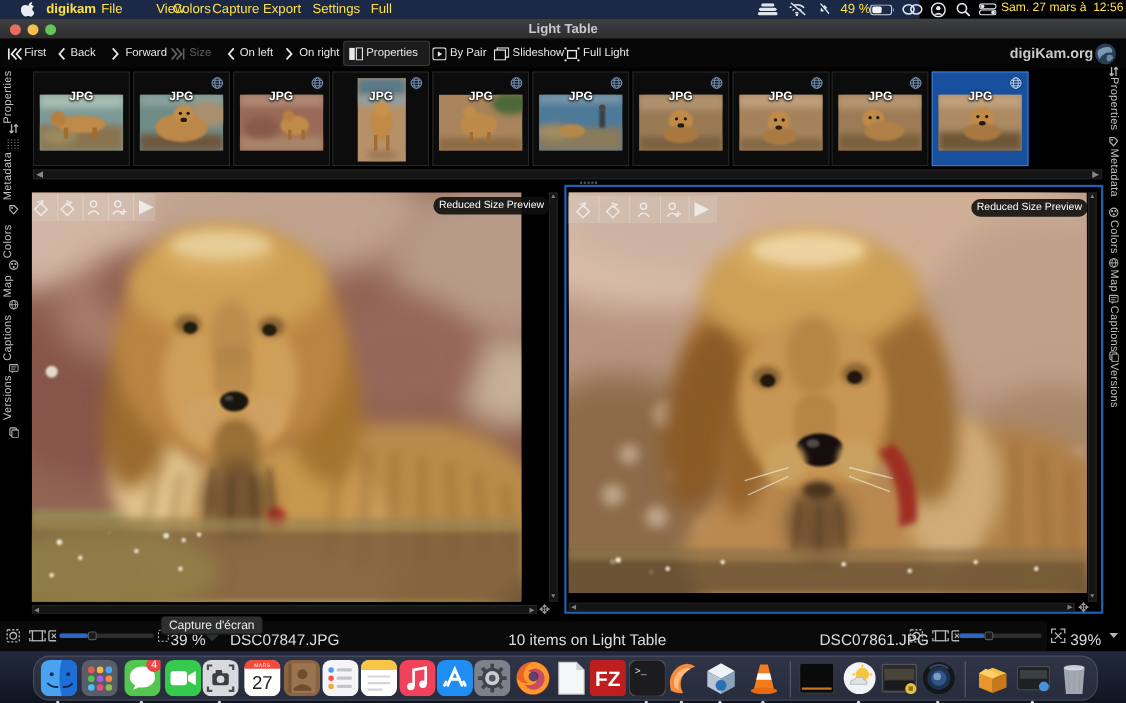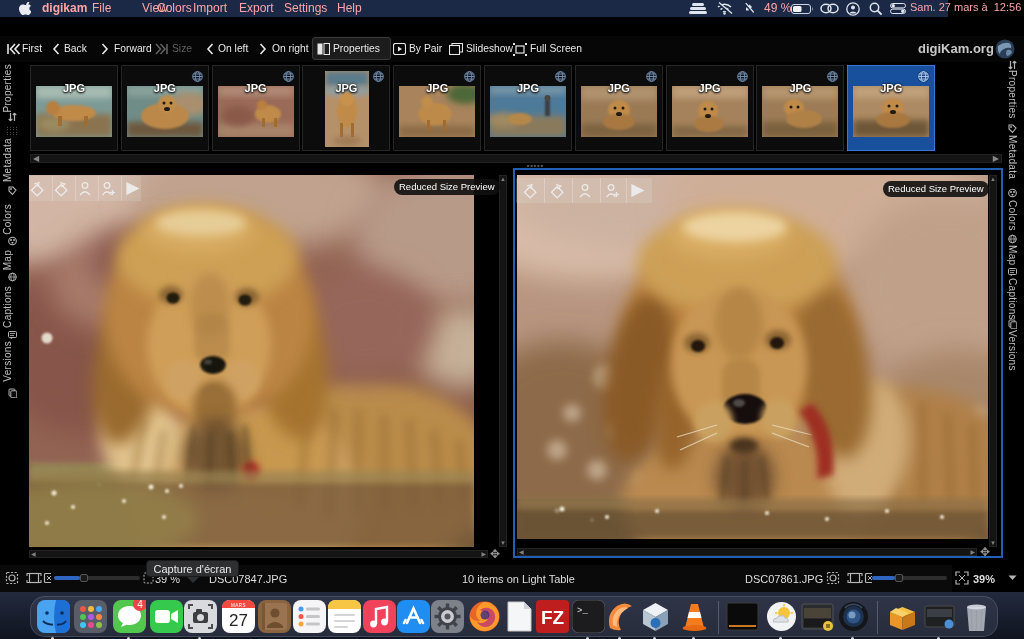--- a/index.html
+++ b/index.html
@@ -1,21 +1,21 @@
 <!DOCTYPE html>
 <html><head>
 <meta charset="utf-8">
 <style>
 * { margin:0; padding:0; box-sizing:border-box; }
 html,body { width:1024px; height:639px; overflow:hidden; background:#000; font-family:"Liberation Sans", sans-serif; }
 #screen { position:relative; width:1024px; height:639px; background:#000; }
 .abs { position:absolute; }
 
 
-#menubar { left:0; top:0; width:948px; height:17px; background:#1b2946; color:#fca5a5; font-size:12px; }
+#menubar { left:0; top:0; width:836px; height:17px; background:#1b2946; color:#fde047; font-size:12px; }
 #menubar .mi { position:absolute; top:1px; }
 #menubar .bold { font-weight:bold; }
 
 
 #titlebar { left:0; top:17px; width:1024px; height:19px; background:linear-gradient(#3e3f42,#2d2e30); border-bottom:1px solid #161616;}
 .tl { position:absolute; top:5px; width:10px; height:10px; border-radius:50%; }
 #title { position:absolute; top:2px; width:100%; text-align:center; color:#c9c9cb; font-size:12px; font-weight:bold; }
 
 
 #toolbar { left:0; top:36px; width:1024px; height:26px; background:#060606; color:#e8e8e8; font-size:10.3px; }
@@ -38,21 +38,21 @@
 
 
 #previews { left:28px; top:168px; width:978px; height:397px; background:#000; }
 .pane { position:absolute; top:0; height:397px; }
 .pscroll-h { position:absolute; height:8px; background:#141414; border:1px solid #232323; }
 .pscroll-v { position:absolute; width:8px; background:#141414; border:1px solid #232323; }
 .rsp { position:absolute; top:11px; white-space:nowrap; background:rgba(15,15,15,0.9); color:#fff; font-size:9.5px; padding:2px 5px 2.5px; border-radius:8px; }
 .ptools { position:absolute; left:1px; top:8px; background:rgba(225,222,220,0.22); }
 
 
-#statusbar { left:0; top:565px; width:952px; height:27px; background:#0a0a0a; color:#dedede; font-size:11px; }
+#statusbar { left:0; top:565px; width:952px; height:27px; background:#0a0a0a; color:#dedede; font-size:14px; }
 #statusbar .txt { position:absolute; top:8px; }
 
 
 #desktop { left:0; top:592px; width:1024px; height:47px; background:linear-gradient(#232a3e,#101420); }
 #dock { position:absolute; left:30px; top:4px; width:968px; height:41px; background:rgba(58,64,82,0.55); border:1px solid rgba(150,160,180,0.25); border-radius:15px; }
 .dicon { position:absolute; top:3px; width:33px; height:33px; }
 .ddot { position:absolute; top:40px; width:3px; height:3px; border-radius:50%; background:#cfd4dd; }
 
 #tooltip { left:146px; top:560px; width:93px; height:17px; background:#2e2f31; border:1px solid #1a1a1a; color:#e8e8e8; font-size:11px; text-align:center; line-height:16px; border-radius:4px; z-index:60;}
 #tooltip:after { content:""; position:absolute; left:40px; top:16px; border:6px solid transparent; border-top-color:#2e2f31; }
@@ -62,24 +62,24 @@
 <div id="screen">
 
   <div id="menubar" class="abs">
     <svg class="abs" style="left:19px;top:2px;" width="12" height="14" viewBox="0 0 12 14">
         <path d="M8.3 0 C8.4 1 8 2 7.4 2.7 C6.8 3.4 5.8 3.9 4.9 3.8 C4.8 2.9 5.2 1.9 5.8 1.3 C6.4 0.6 7.5 0.1 8.3 0 Z M10.8 10.3 C10.4 11.2 10 11.6 9.5 12.3 C8.8 13.2 7.9 14.3 6.8 14.3 C5.8 14.3 5.5 13.7 4.2 13.7 C2.9 13.7 2.6 14.3 1.6 14.3 C0.5 14.3 -0.3 13.3 -1 12.4 C-2.9 9.8 -3.1 6.7 -1.9 5 C-1.1 3.9 0.1 3.2 1.3 3.2 C2.5 3.2 3.2 3.8 4.2 3.8 C5.1 3.8 5.7 3.2 7.1 3.2 C8.1 3.2 9.2 3.7 10 4.7 C7.4 6.1 7.8 9.4 10.8 10.3 Z" transform="translate(2.5,-0.5) scale(0.95)" fill="#e8ecf2"></path>
       </svg>
     <span class="mi bold" style="left:42px;">digikam</span>
     <span class="mi" style="left:92px;">File</span>
     <span class="mi" style="left:122px;margin-left:20px;">View</span>
     <span class="mi" style="left:157px;">Colors</span>
-    <span class="mi" style="left:193px;">Import</span>
+    <span class="mi" style="left:193px;">Capture</span>
     <span class="mi" style="left:239px;">Export</span>
     <span class="mi" style="left:284px;">Settings</span>
-    <span class="mi" style="left:337px;">Help</span>
+    <span class="mi" style="left:337px;">Full</span>
     <span class="mi" style="left:910px;font-size:11px;white-space:nowrap;">Sam. 27 mars à&nbsp; 12:56</span>
     <span class="mi" style="left:764px;">49&nbsp;%</span>
     <svg class="abs" style="left:689px;top:3px;" width="18" height="11" viewBox="0 0 18 11" fill="#dfe5ee">
         <rect x="3" y="0" width="12" height="3" rx="1.5"></rect>
         <rect x="1" y="4" width="16" height="3" rx="1.5"></rect>
         <rect x="0" y="8" width="18" height="3" rx="1.5"></rect>
       </svg>
     <svg class="abs" style="left:716px;top:2px;" width="17" height="13" viewBox="0 0 17 13">
         <g fill="none" stroke="#dfe5ee" stroke-width="1.4">
           <path d="M2 5 A9 9 0 0 1 15 5"></path>
@@ -116,20 +116,26 @@
         <line x1="8.8" y1="8.8" x2="12" y2="12" stroke="#dfe5ee" stroke-width="1.8" stroke-linecap="round"></line>
       </svg>
     <svg class="abs" style="left:890px;top:2.5px;" width="16" height="11" viewBox="0 0 16 11">
         <rect x="0.5" y="0.5" width="15" height="4.4" rx="2.2" fill="none" stroke="#dfe5ee" stroke-width="1"></rect>
         <circle cx="3.2" cy="2.7" r="1.7" fill="#dfe5ee"></circle>
         <rect x="0.5" y="6.1" width="15" height="4.4" rx="2.2" fill="none" stroke="#dfe5ee" stroke-width="1"></rect>
         <circle cx="12.8" cy="8.3" r="1.7" fill="#dfe5ee"></circle>
       </svg>
   </div>
 
+  <div id="titlebar" class="abs">
+    <div class="tl" style="left:9px; background:#ec6b5f;"></div>
+    <div class="tl" style="left:25px; background:#f5bf4f;"></div>
+    <div class="tl" style="left:41px; background:#61c454;"></div>
+    <div id="title">Light Table</div>
+  </div>
 
   <div id="toolbar" class="abs">
     <svg class="abs" style="left:7px;top:7px;" width="13" height="12" viewBox="0 0 13 12" stroke="#e8e8e8" fill="none" stroke-width="1.6">
         <line x1="1" y1="1" x2="1" y2="11"></line>
         <path d="M8 1 L3.5 6 L8 11"></path>
         <path d="M12.5 1 L8 6 L12.5 11"></path>
       </svg>
     <span class="tb" style="left:22px;">First</span>
     <span class="tb" style="left:64px;">Back</span>
     <svg class="abs" style="left:52px;top:7px;" width="8" height="12" viewBox="0 0 8 12" stroke="#e8e8e8" fill="none" stroke-width="1.6">
@@ -173,21 +179,21 @@
         <g stroke="#e8e8e8" fill="none" stroke-width="1.2">
           <rect x="3" y="3" width="8" height="7"></rect>
         </g>
         <g fill="#e8e8e8">
           <rect x="0" y="0" width="2" height="2"></rect>
           <rect x="12" y="0" width="2" height="2"></rect>
           <rect x="0" y="11" width="2" height="2"></rect>
           <rect x="12" y="11" width="2" height="2"></rect>
         </g>
       </svg>
-    <span class="tb" style="left:530px;">Full Screen</span>
+    <span class="tb" style="left:530px;">Full Light</span>
     <span class="tb" style="left:918px; color:#c9c9c9; font-size:13px; font-weight:bold;">digiKam.org</span>
     <svg class="abs" style="left:995px;top:3px;" width="20" height="20" viewBox="0 0 20 20">
         <circle cx="10" cy="10" r="9.5" fill="#2a3e55"></circle>
         <path d="M3 7 Q8 3 14 4 Q17 6 16 9 Q12 8 9 10 Q5 12 5 15 Q2 12 3 7 Z" fill="#7a97b5"></path>
         <path d="M12 11 Q16 10 17 13 Q16 16 12 17 Q10 14 12 11 Z" fill="#6a87a5"></path>
       </svg>
   </div>
 
   <div id="sideL" class="abs sidebar">
     <span class="vtabL" style="top:2px;">Properties</span>
@@ -769,21 +775,21 @@
         </svg>
       <div class="rsp" style="left:368px;">Reduced Size Preview</div>
     </div>
   </div>
 
   <div id="statusbar" class="abs">
     <span class="txt" style="left:155px;">39&nbsp;%</span>
     <span class="txt" style="left:209px;">DSC07847.JPG</span>
     <span class="txt" style="left:462px;">10 items on Light Table</span>
     <span class="txt" style="left:745px;">DSC07861.JPG</span>
-    <span class="txt" style="left:973px;font-weight:bold;">39%</span>
+    <span class="txt" style="left:973px;font-weight:normal;">39%</span>
     <svg class="abs" style="left:5px;top:6px;" width="46" height="14" viewBox="0 0 46 14">
         <g stroke="#b5b5b5" fill="none" stroke-width="1.2">
           <circle cx="7" cy="7" r="3"></circle>
           <g stroke-dasharray="2 1.6">
             <rect x="1.5" y="1.5" width="11" height="11" rx="1"></rect>
           </g>
           <rect x="24.5" y="2.5" width="9" height="9"></rect>
           <path d="M22 5 L22 2.5 L24.5 2.5 M33.5 2.5 L36 2.5 L36 5 M36 9 L36 11.5 L33.5 11.5 M24.5 11.5 L22 11.5 L22 9" stroke-width="1.1"></path>
           <rect x="39.5" y="2.5" width="9" height="9" rx="1"></rect>
           <path d="M42 5 L46 9 M46 5 L42 9" stroke-width="1"></path>

